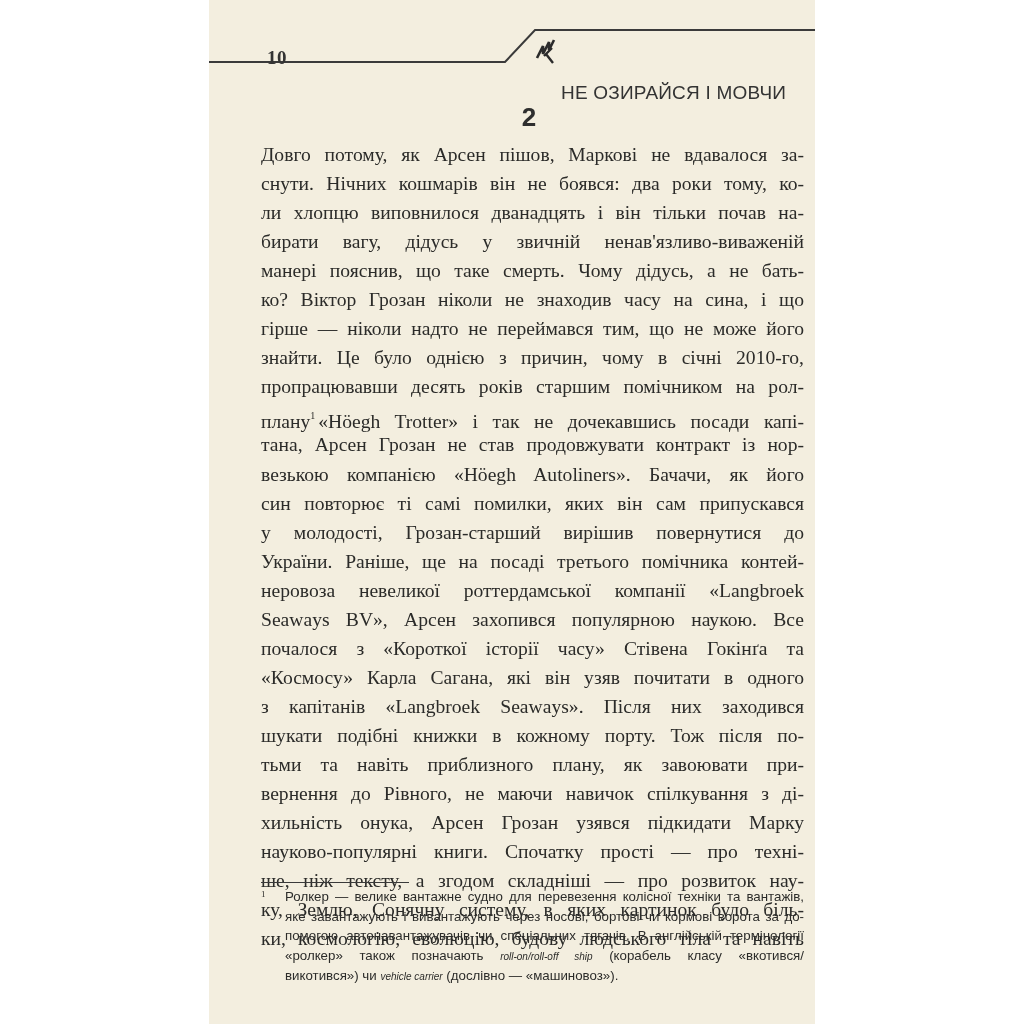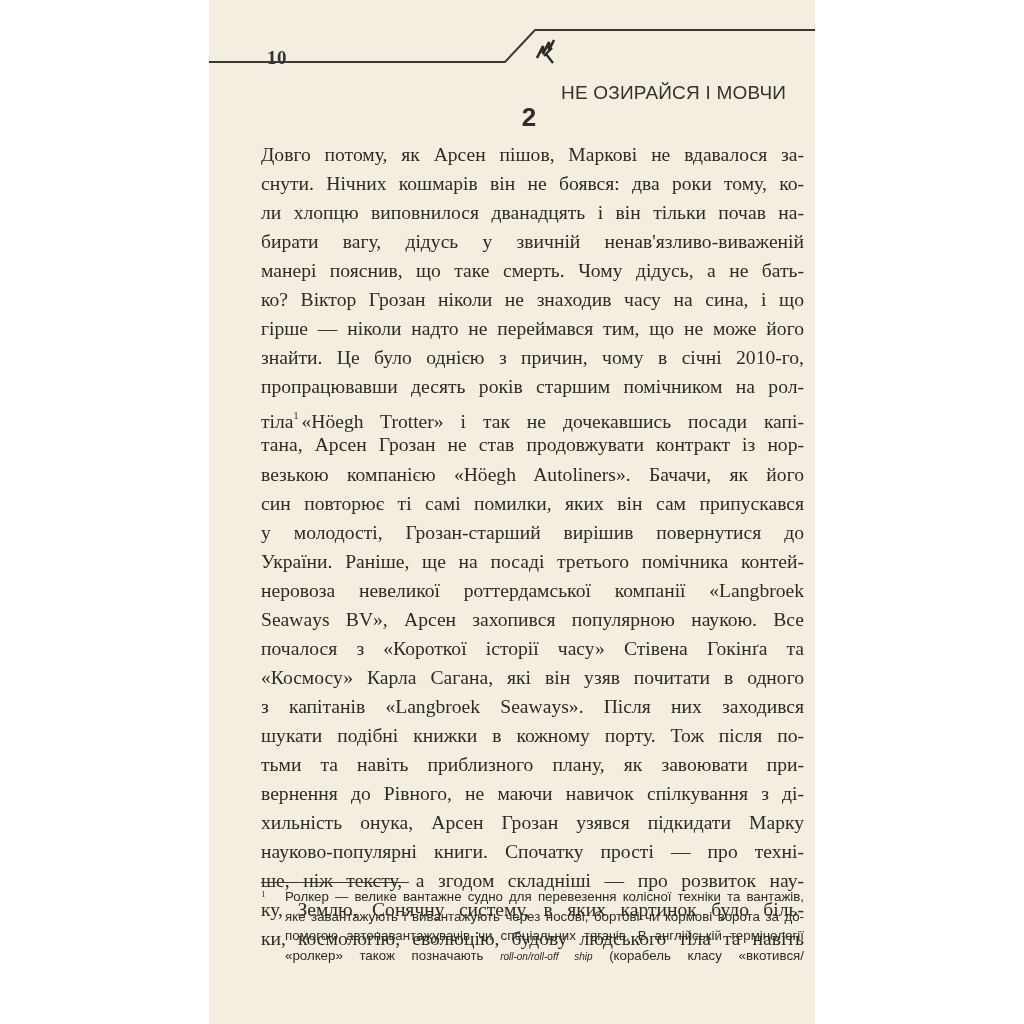--- a/index.html
+++ b/index.html
@@ -93,21 +93,21 @@
   <div class="body-text">
     <span class="line">Довго потому, як Арсен пішов, Маркові не вдавалося за-</span>
     <span class="line">снути. Нічних кошмарів він не боявся: два роки тому, ко-</span>
     <span class="line">ли хлопцю виповнилося дванадцять і він тільки почав на-</span>
     <span class="line">бирати вагу, дідусь у звичній ненав'язливо-виваженій</span>
     <span class="line">манері пояснив, що таке смерть. Чому дідусь, а не бать-</span>
     <span class="line">ко? Віктор Грозан ніколи не знаходив часу на сина, і що</span>
     <span class="line">гірше — ніколи надто не переймався тим, що не може його</span>
     <span class="line">знайти. Це було однією з причин, чому в січні 2010-го,</span>
     <span class="line">пропрацювавши десять років старшим помічником на рол-</span>
-    <span class="line"><span>тіла</span><sup class="fnref">1</sup><span>«Höegh Trotter» і так не дочекавшись посади капі-</span></span>
+    <span class="line"><span>плану</span><sup class="fnref">1</sup><span>«Höegh Trotter» і так не дочекавшись посади капі-</span></span>
     <span class="line">тана, Арсен Грозан не став продовжувати контракт із нор-</span>
     <span class="line">везькою компанією «Höegh Autoliners». Бачачи, як його</span>
     <span class="line">син повторює ті самі помилки, яких він сам припускався</span>
     <span class="line">у молодості, Грозан-старший вирішив повернутися до</span>
     <span class="line">України. Раніше, ще на посаді третього помічника контей-</span>
     <span class="line">неровоза невеликої роттердамської компанії «Langbroek</span>
     <span class="line">Seaways BV», Арсен захопився популярною наукою. Все</span>
     <span class="line">почалося з «Короткої історії часу» Стівена Гокінґа та</span>
     <span class="line">«Космосу» Карла Сагана, які він узяв почитати в одного</span>
     <span class="line">з капітанів «Langbroek Seaways». Після них заходився</span>
@@ -123,16 +123,17 @@
 
   <div class="footnote-rule"></div>
 
   <div class="footnote">
     <span class="fn-mark">1</span>
     <div class="fn-body">
       <span class="fline">Ролкер — велике вантажне судно для перевезення колісної техніки та вантажів,</span>
       <span class="fline">яке завантажують і вивантажують через носові, бортові чи кормові ворота за до-</span>
       <span class="fline">помогою автонавантажувачів чи спеціальних тягачів. В англійській термінології</span>
       <span class="fline"><span>«ролкер» також позначають </span><i>roll-on/roll-off ship</i><span> (корабель класу «вкотився/</span></span>
+      <span class="fline last"><span>викотився») чи </span><i>vehicle carrier</i><span> (дослівно — «машиновоз»).</span></span>
     </div>
   </div>
 
 </div>
 
 </body></html>

